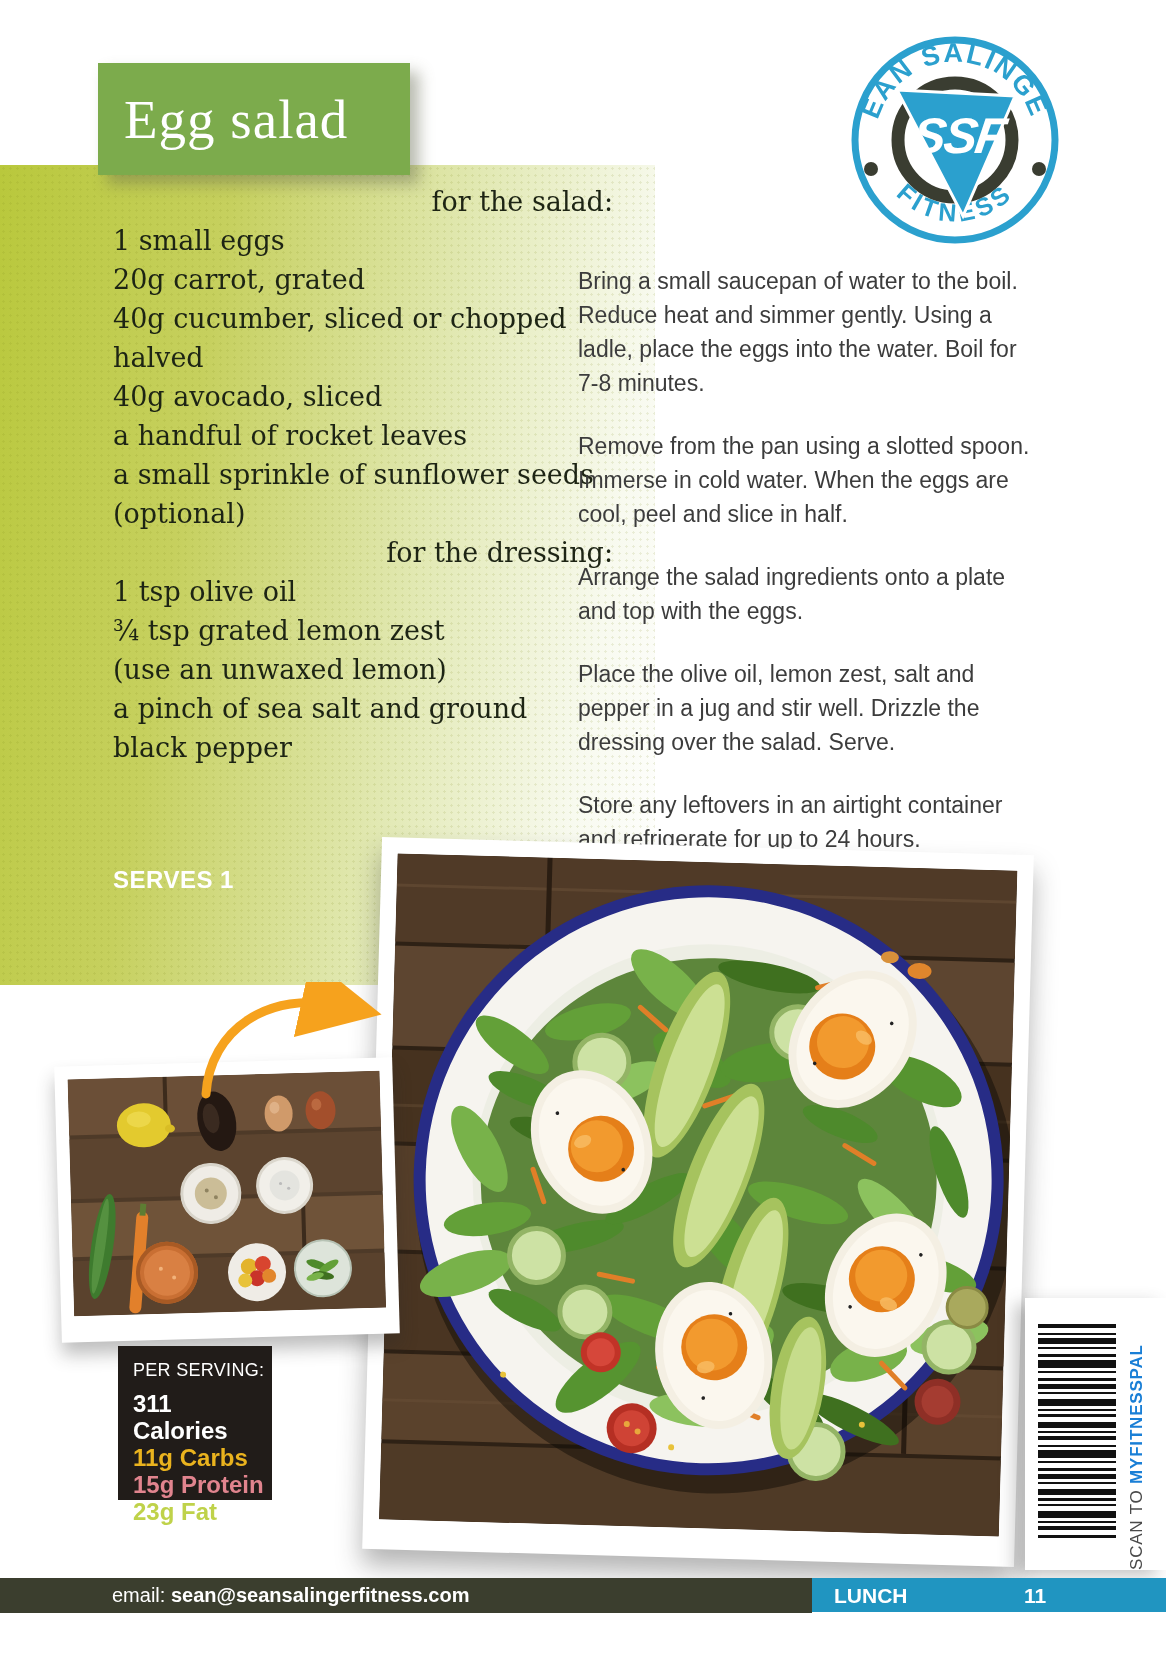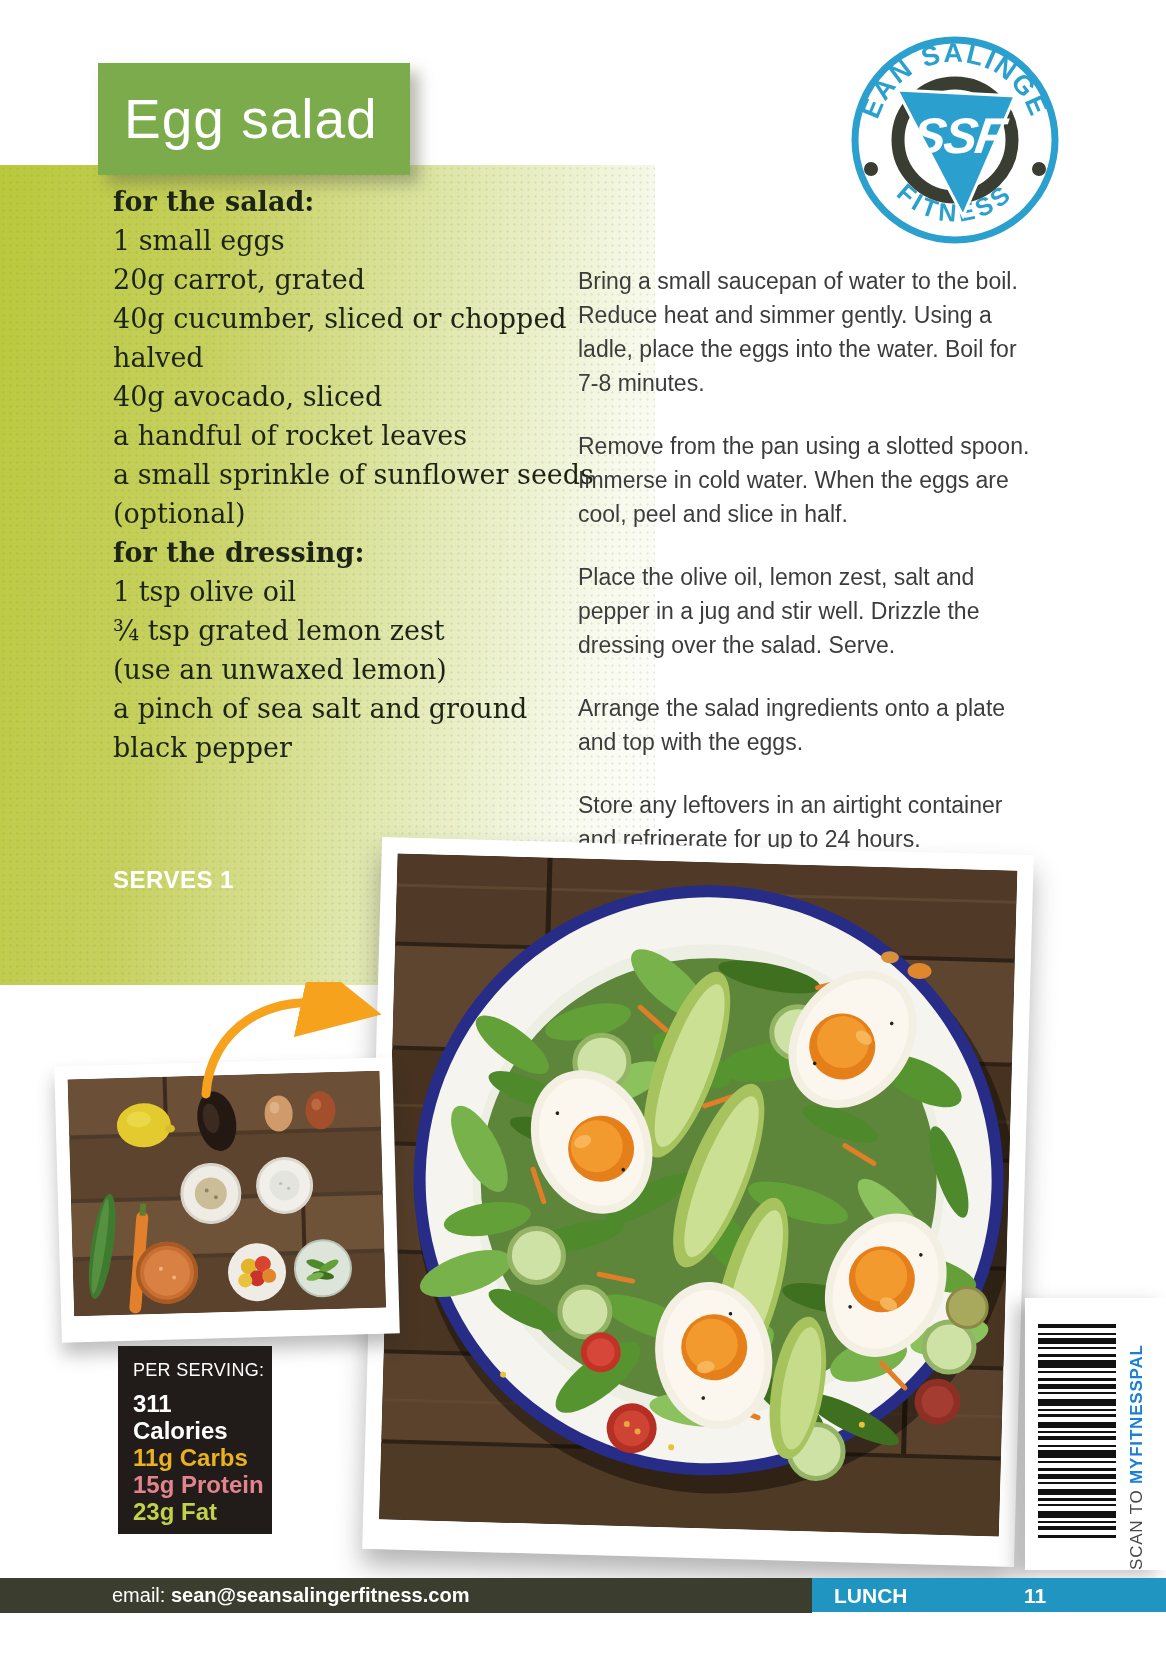--- a/index.html
+++ b/index.html
@@ -15,31 +15,31 @@
       linear-gradient(99deg,#b9c83c 0%,#c6d05e 30%,#e2e9b4 62%,#f8faef 86%,#ffffff 100%);
     background-size:7px 7px,100% 100%;
     z-index:0;
   }
   .title-box{
     position:absolute;left:98px;top:63px;width:312px;height:112px;
     background:#7cab4c;box-shadow:9px 9px 14px rgba(100,105,80,.45);
     display:flex;align-items:center;padding-left:26px;box-sizing:border-box;z-index:1;
   }
   .title-box h1{
-    margin:0;font-family:Liberation Sans, sans-serif;font-weight:400;
+    margin:0;font-family:Liberation Serif, serif;font-weight:400;
     font-size:55px;color:#ffffff;letter-spacing:1px;
   }
   .logo-wrap{position:absolute;left:849px;top:34px;width:212px;height:212px;z-index:1;}
 
   .ingredients{
     position:absolute;left:113px;top:182px;width:500px;z-index:1;
     font-family:"DejaVu Serif",serif;font-size:27px;line-height:39px;color:#1d2414;
     white-space:nowrap;
   }
-  .ing-heading{font-weight:bold;}
+  .ing-heading{font-weight:normal;text-align:right;}
   .serves{
     position:absolute;left:113px;top:866px;z-index:1;
     color:#ffffff;font-size:24px;font-weight:bold;letter-spacing:.5px;
   }
   .method{
     position:absolute;left:578px;top:264px;width:452px;z-index:1;
     font-size:23px;line-height:34px;color:#3c3c3c;
   }
   .method p{margin:0 0 29px 0;}
   .method .note{}
@@ -51,21 +51,21 @@
     transform:rotate(1.6deg);box-shadow:0 16px 26px rgba(40,40,40,.35);z-index:2;
   }
   .photo-small{
     position:absolute;left:58px;top:1062px;width:338px;height:276px;
     background:#ffffff;padding:13px 13px 26px 13px;box-sizing:border-box;
     transform:rotate(-1.6deg);box-shadow:0 12px 18px rgba(40,40,40,.3);z-index:2;
   }
   .arrow-wrap{position:absolute;left:192px;top:982px;width:190px;height:130px;z-index:3;}
 
   .nutri{
-    position:absolute;left:118px;top:1346px;width:154px;height:188px;
+    position:absolute;left:118px;top:1346px;width:154px;height:154px;
     background:#211c19;box-sizing:border-box;padding:14px 0 0 15px;z-index:4;
   }
   .nutri .head{color:#ffffff;font-size:18px;letter-spacing:.3px;margin-bottom:9px;}
   .nutri .n-item{font-size:24px;font-weight:bold;line-height:27px;}
 
   .scan-card{
     position:absolute;left:1025px;top:1298px;width:141px;height:272px;
     background:#ffffff;box-shadow:-10px 6px 16px rgba(60,60,60,.3);z-index:5;
   }
   .barcode{position:absolute;left:13px;top:26px;width:78px;height:224px;}
@@ -137,22 +137,22 @@
   <div>(use an unwaxed lemon)</div>
   <div>a pinch of sea salt and ground</div>
   <div>black pepper</div>
 </div>
 
 <div class="serves">SERVES 1</div>
 
 <div class="method">
   <p>Bring a small saucepan of water to the boil. Reduce heat and simmer gently. Using a ladle, place the eggs into the water. Boil for 7-8 minutes.</p>
   <p>Remove from the pan using a slotted spoon. Immerse in cold water. When the eggs are cool, peel and slice in half.</p>
+  <p>Arrange the salad ingredients onto a plate and top with the eggs.</p>
   <p>Place the olive oil, lemon zest, salt and pepper in a jug and stir well. Drizzle the dressing over the salad. Serve.</p>
-  <p>Arrange the salad ingredients onto a plate and top with the eggs.</p>
   <p class="note">Store any leftovers in an airtight container and refrigerate for up to 24 hours.</p>
 </div>
 
 <div class="photo-main">
   <svg width="620" height="666" viewBox="0 0 620 666">
 
     <rect width="620" height="666" fill="#2e2115"></rect>
     <rect y="0" width="620" height="88" fill="#503a27"></rect>
     <rect y="92" width="620" height="100" fill="#5d4530"></rect>
     <rect y="196" width="620" height="92" fill="#46321f"></rect>

